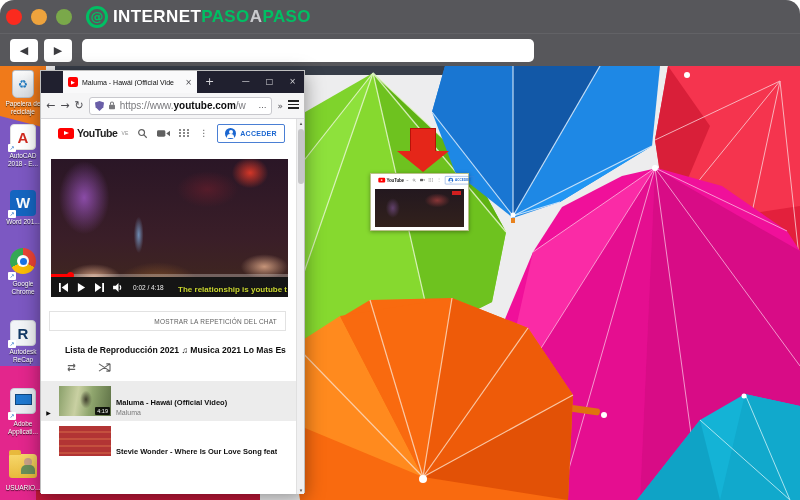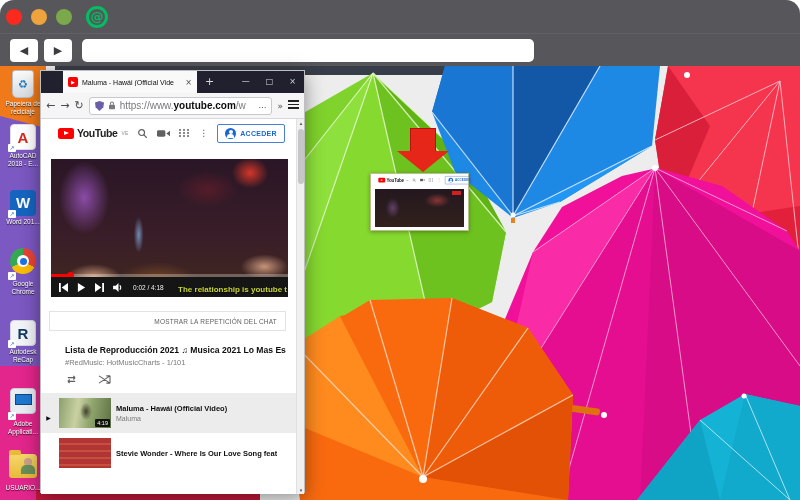--- a/index.html
+++ b/index.html
@@ -129,21 +129,21 @@
   
   .chatbox{margin:14px 10px 0 8px;height:20px;border:1px solid #e2e2e2;background:#fff;display:flex;align-items:center;justify-content:flex-end;padding-right:8px;}
   .chatbox span{font-size:6.5px;color:#606060;letter-spacing:.2px;}
 
   
   .plhead{margin:14px 10px 0 24px;}
   .pltitle{font-size:8.6px;font-weight:bold;color:#0d0d0d;white-space:nowrap;overflow:hidden;}
   .plsub{margin-top:3px;font-size:7.5px;color:#7a7a7a;}
   .plicons{margin-top:7px;display:flex;gap:20px;color:#606060;}
   .plist{margin-top:8px;}
-  .plrow{display:flex;align-items:center;padding:5px 6px 5px 2px;gap:5px;}
+  .plrow{display:flex;align-items:flex-end;padding:5px 6px 5px 2px;gap:5px;}
   .plrow.cur{background:#ececec;}
   .plmark{width:11px;text-align:center;font-size:6.5px;color:#8a8a8a;padding-top:9px;flex:none;}
   .plrow.cur .plmark{color:#0d0d0d;font-size:6px;}
   .thumb{width:52px;height:30px;flex:none;position:relative;}
   .th1{background:radial-gradient(8px 12px at 52% 45%, #42412f, transparent 75%),linear-gradient(100deg,#8aa06a,#c9d0a2 35%,#90a66e 60%,#5d7045);}
   .th2{background:radial-gradient(6px 6px at 22% 55%, #d43f8a, transparent 70%),radial-gradient(5px 5px at 68% 38%, #e6e6e6, transparent 70%),radial-gradient(10px 8px at 45% 70%, #833a2a, transparent 75%),#1d1d24;}
   .th3{background:repeating-linear-gradient(180deg,#b23434 0 5px,#c4503e 5px 7px),#b23434;}
   .dur{position:absolute;right:1px;bottom:1px;background:rgba(0,0,0,.85);color:#fff;font-size:5.5px;padding:1px 2px;border-radius:1px;}
   .plmeta{min-width:0;}
   .pltt{font-size:7.5px;font-weight:bold;color:#0d0d0d;line-height:9px;}
@@ -154,20 +154,23 @@
 <body>
 
 <div class="stage">
 
   <div class="chrome-top">
     <span class="dot r"></span>
     <span class="dot y"></span>
     <span class="dot g2"></span>
     <span class="logo">
       <span class="logo-ring g">@</span>
+      <span class="logo-text">
+        <span>INTERNET</span><span class="grn">PASO</span><span class="mid">A</span><span class="grn">PASO</span>
+      </span>
     </span>
   </div>
 
   <div class="chrome-toolbar">
     <span class="navbtn back g">
         <span>◀</span>
       </span>
     <span class="navbtn fwd g">
         <span>▶</span>
       </span>
@@ -472,21 +475,20 @@
             </div>
             <span class="caption">The relationship is youtube t</span>
           </div>
 
           <div class="chatbox">
               <span>MOSTRAR LA REPETICIÓN DEL CHAT</span>
             </div>
 
           <div class="plhead">
             <div class="pltitle">Lista de Reproducción 2021 ♫ Musica 2021 Lo Mas Escuchado</div>
-            <div class="plsub">#RedMusic: HotMusicCharts - 1/101</div>
             <div class="plicons">
               <svg width="13" height="11" viewBox="0 0 14 12">
                   <path d="M3 4 H11 M11 4 L9 2 M11 4 L9 6" fill="none" stroke="#606060" stroke-width="1.2"></path>
                   <path d="M11 8 H3 M3 8 L5 6 M3 8 L5 10" fill="none" stroke="#606060" stroke-width="1.2"></path>
                 </svg>
               <svg width="13" height="11" viewBox="0 0 14 12">
                   <path d="M1 2 L13 10 M13 10 L13 6 M13 10 L9 10 M1 10 L13 2 M13 2 L13 6 M13 2 L9 2" fill="none" stroke="#606060" stroke-width="1.2"></path>
                 </svg>
             </div>
           </div>

